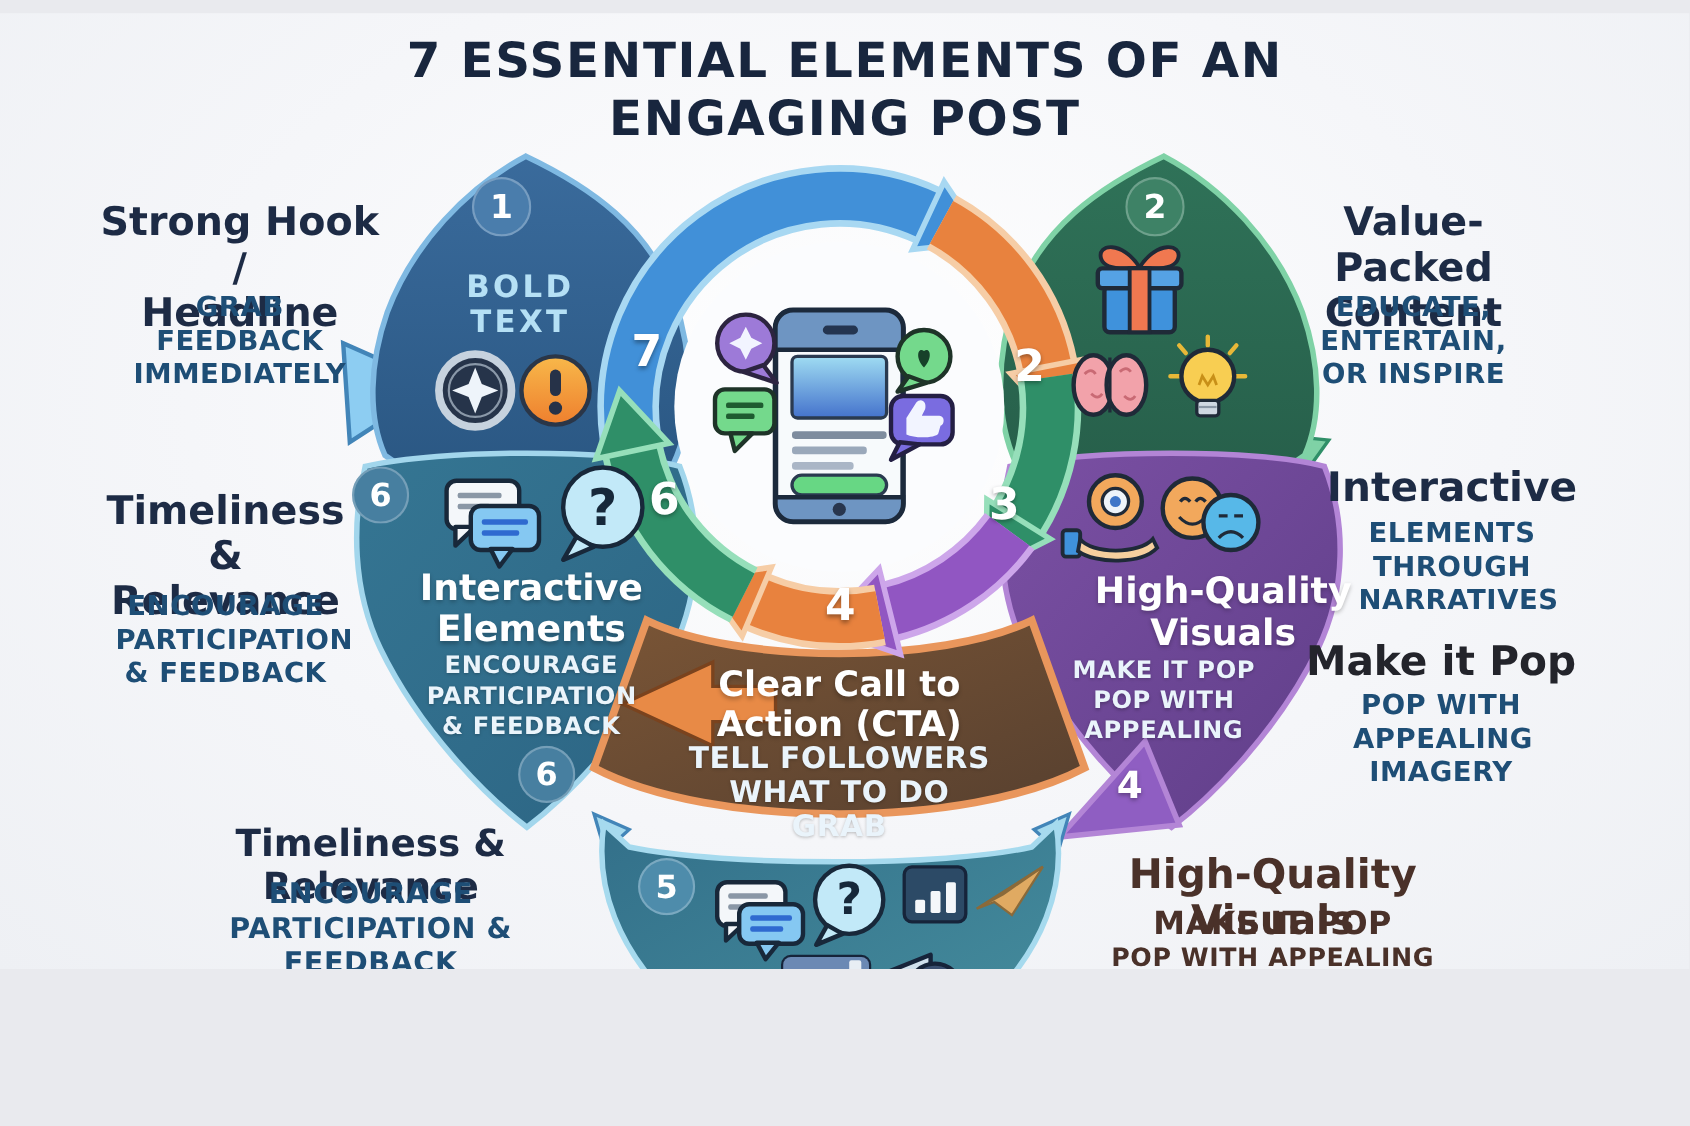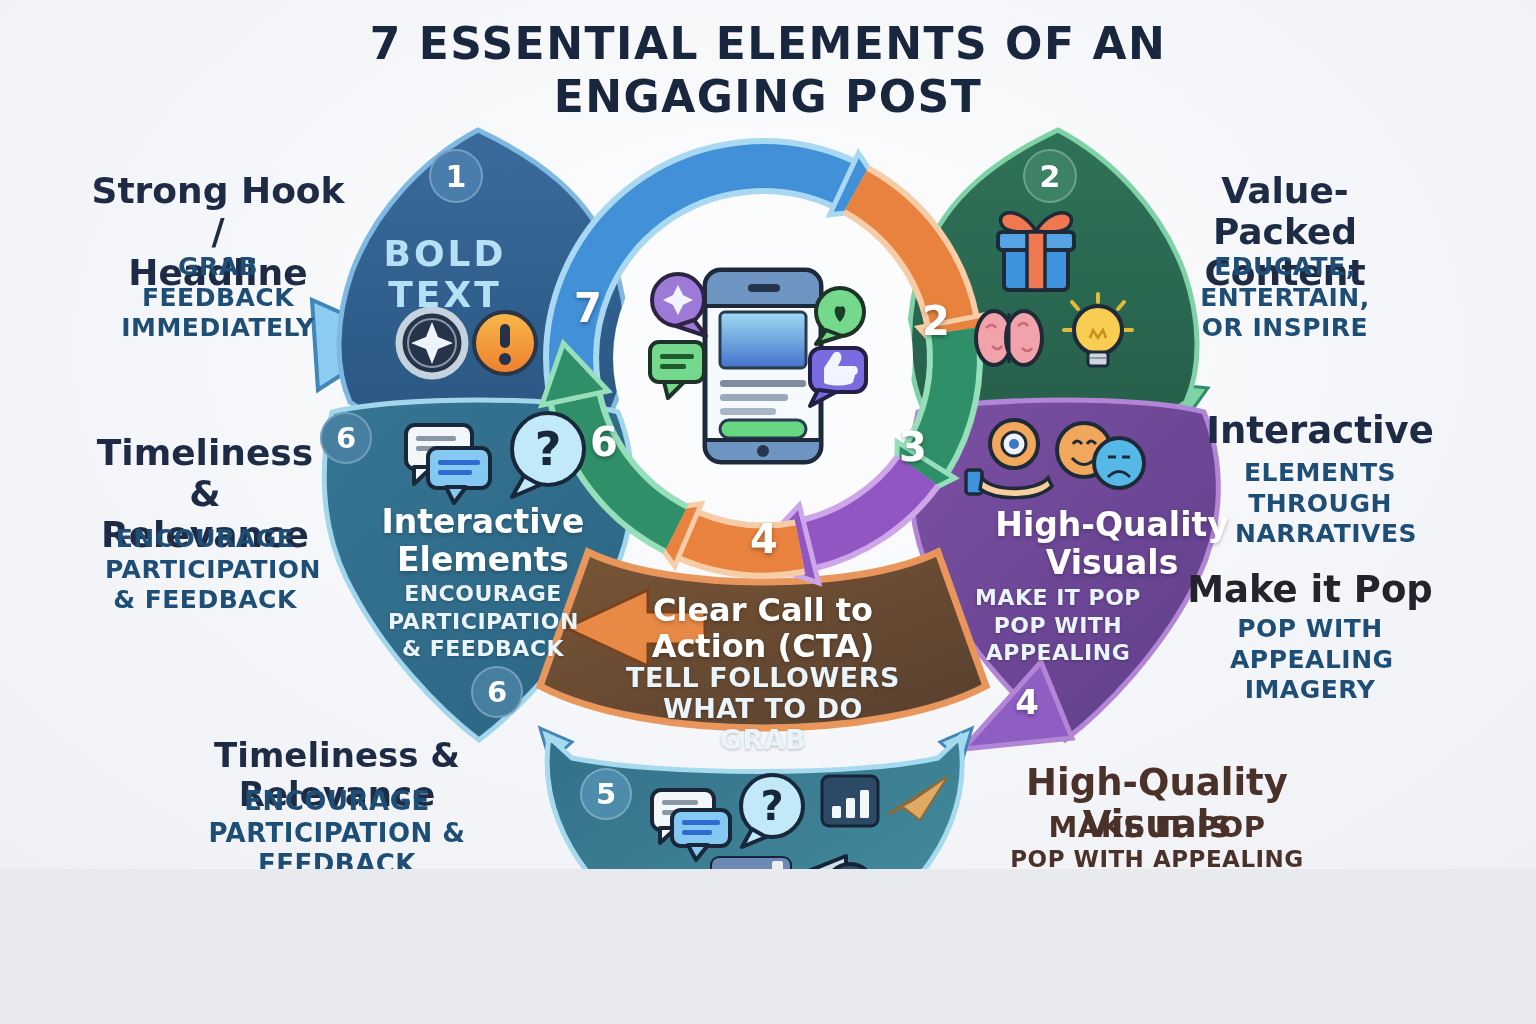--- a/index.html
+++ b/index.html
@@ -1,18 +1,18 @@
 <!DOCTYPE html>
 <html><head>
 <meta charset="utf-8">
 <style>
   html,body{margin:0;padding:0;background:#e9eaee;}
   .stage{position:relative;width:1536px;height:869px;overflow:hidden;
          background:radial-gradient(ellipse at 50% 40%, #ffffff 0%, #f5f6f9 55%, #eef0f4 100%);
-         font-family:"DejaVu Sans","Liberation Sans",sans-serif;}
+         font-family:"DejaVu Sans","Liberation Sans",sans-serif;margin-top:12px;}
   .stage svg{position:absolute;left:0;top:0;}
   .abs{position:absolute;}
   .ctr{text-align:center;}
   .title{left:268px;top:18px;width:1000px;font-size:44px;font-weight:bold;color:#18263e;
          letter-spacing:1.5px;line-height:1.2;}
   .h-dark{font-weight:bold;color:#1d2b45;line-height:1.14;}
   .h-brown{font-weight:bold;color:#4a3129;line-height:1.14;}
   .sub-blue{font-weight:bold;color:#1e4e76;line-height:1.22;letter-spacing:.5px;}
   .sub-brown{font-weight:bold;color:#4a3129;line-height:1.22;letter-spacing:.5px;}
   .petal-label{font-weight:bold;color:#b5e0f5;letter-spacing:3px;line-height:1.14;}
@@ -325,21 +325,21 @@
 <div class="abs ctr h-brown" style="left:947px;top:762px;width:420px;font-size:37px;">
   <div>High-Quality Visuals</div>
 </div>
 <div class="abs ctr sub-brown" style="left:947px;top:810px;width:420px;font-size:29px;">
   <div>MAKE IT POP</div>
 </div>
 <div class="abs ctr sub-brown" style="left:947px;top:845px;width:420px;font-size:23px;">
   <div>POP WITH APPEALING IMAGERY</div>
 </div>
 
-<div class="abs ctr petal-label" style="left:375px;top:233px;width:140px;font-size:36px;">
+<div class="abs ctr petal-label" style="left:403px;top:233px;width:140px;font-size:28px;">
   <div>BOLD</div>
   <div>TEXT</div>
 </div>
 <div class="abs ctr petal-h" style="left:363px;top:503px;width:240px;font-size:33px;">
   <div>Interactive</div>
   <div>Elements</div>
 </div>
 <div class="abs ctr petal-sub" style="left:388px;top:580px;width:190px;font-size:22px;">
   <div>ENCOURAGE</div>
   <div>PARTICIPATION</div>

